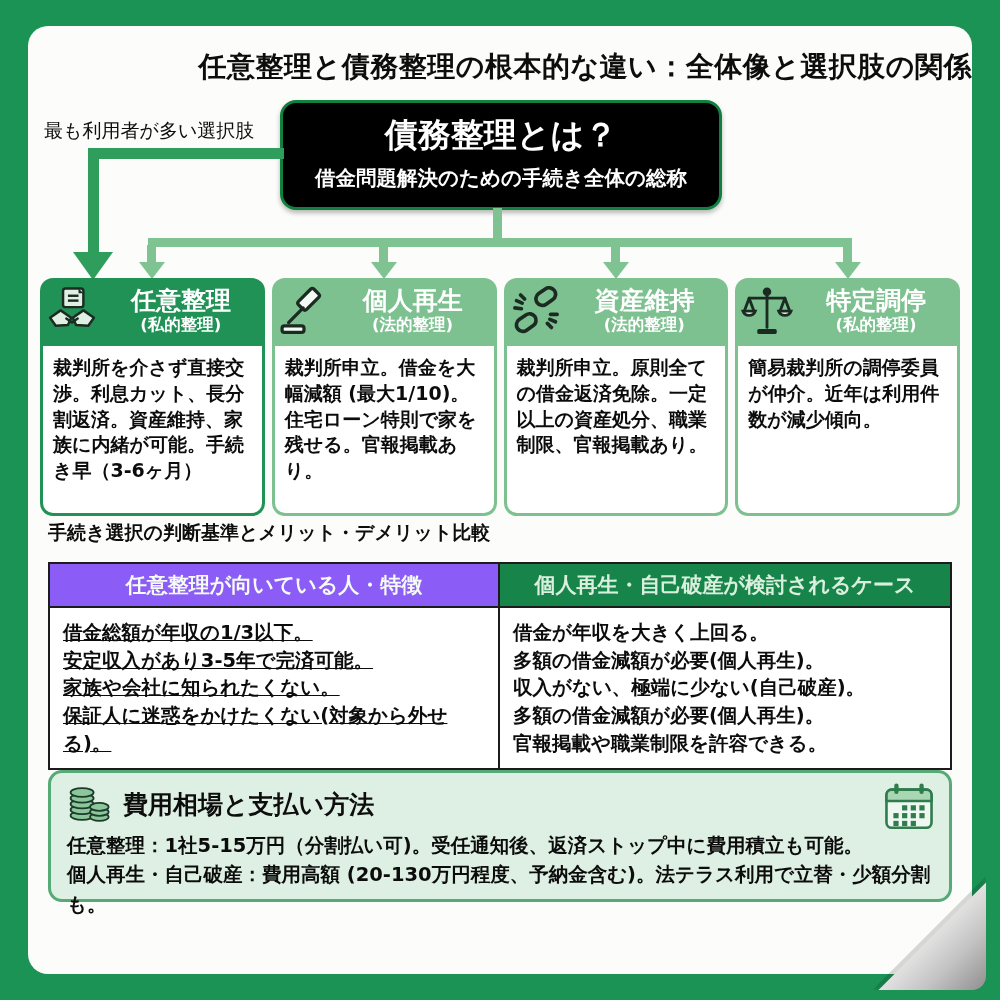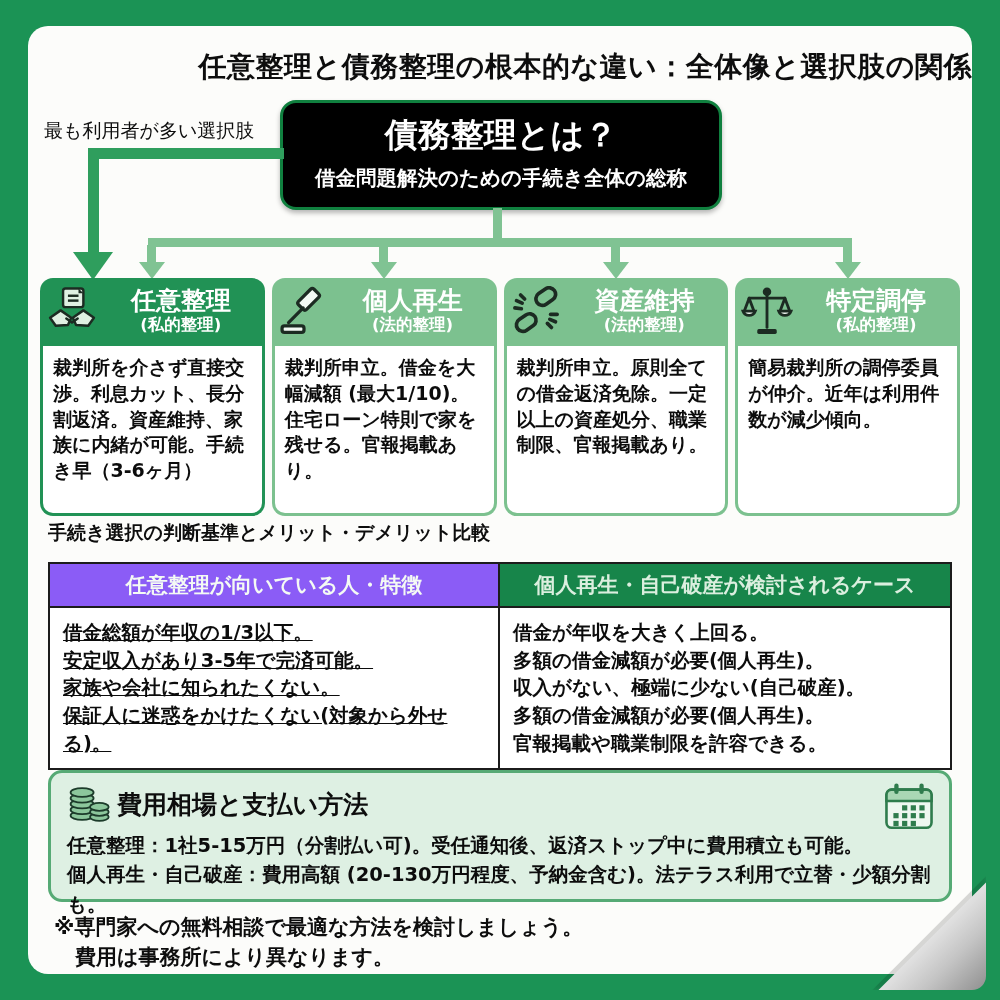--- a/index.html
+++ b/index.html
@@ -76,21 +76,21 @@
     border-bottom:2px solid #1c1c1c;}
   .cmp-hdr.left{background:#8b5cf6;color:#f4faf4;border-right:2px solid #1c1c1c;}
   .cmp-hdr.right{background:#17854a;color:#dbefdf;}
   .cmp-cell{padding:11px 13px;font-size:19.5px;font-weight:700;line-height:1.42;color:#0c0c0c;}
   .cmp-cell.left{border-right:2px solid #1c1c1c;text-decoration:underline;}
   
   .cost-box{
     position:absolute;left:20px;right:20px;top:744px;height:132px;box-sizing:border-box;
     background:#def0e3;border:3px solid #56aa75;border-radius:14px;padding:8px 16px;
   }
-  .cost-title-row{display:flex;align-items:center;gap:4px;}
+  .cost-title-row{display:flex;align-items:center;gap:10px;}
   .cost-icon{width:46px;height:46px;}
   .cost-icon svg{width:100%;height:100%;}
   .cost-title{font-size:25px;font-weight:800;color:#0d0d0d;}
   .cost-lines{margin-top:4px;font-size:19.5px;font-weight:700;line-height:1.5;color:#0c0c0c;}
   .calendar{position:absolute;right:12px;top:8px;width:56px;height:52px;}
   .calendar svg{width:100%;height:100%;}
   
   .footer{position:absolute;left:26px;top:886px;font-size:21px;font-weight:800;line-height:1.45;color:#0d0d0d;}
   .footer .l2{padding-left:21px;}
   
@@ -278,23 +278,19 @@
             <rect x="34" y="37" width="6" height="6"></rect>
             <rect x="44" y="37" width="6" height="6"></rect>
           <rect x="14" y="46" width="6" height="6"></rect>
             <rect x="24" y="46" width="6" height="6"></rect>
             <rect x="34" y="46" width="6" height="6"></rect>
         </g>
       </svg>
     </span>
   </div>
 
-  <div class="footer">
-    <div class="l1">※専門家への無料相談で最適な方法を検討しましょう。</div>
-    <div class="l2">費用は事務所により異なります。</div>
-  </div>
 
 </div>
 
 <div class="curl">
   <div class="shade"></div>
   <div class="under"></div>
 </div>
 
 </body></html>

